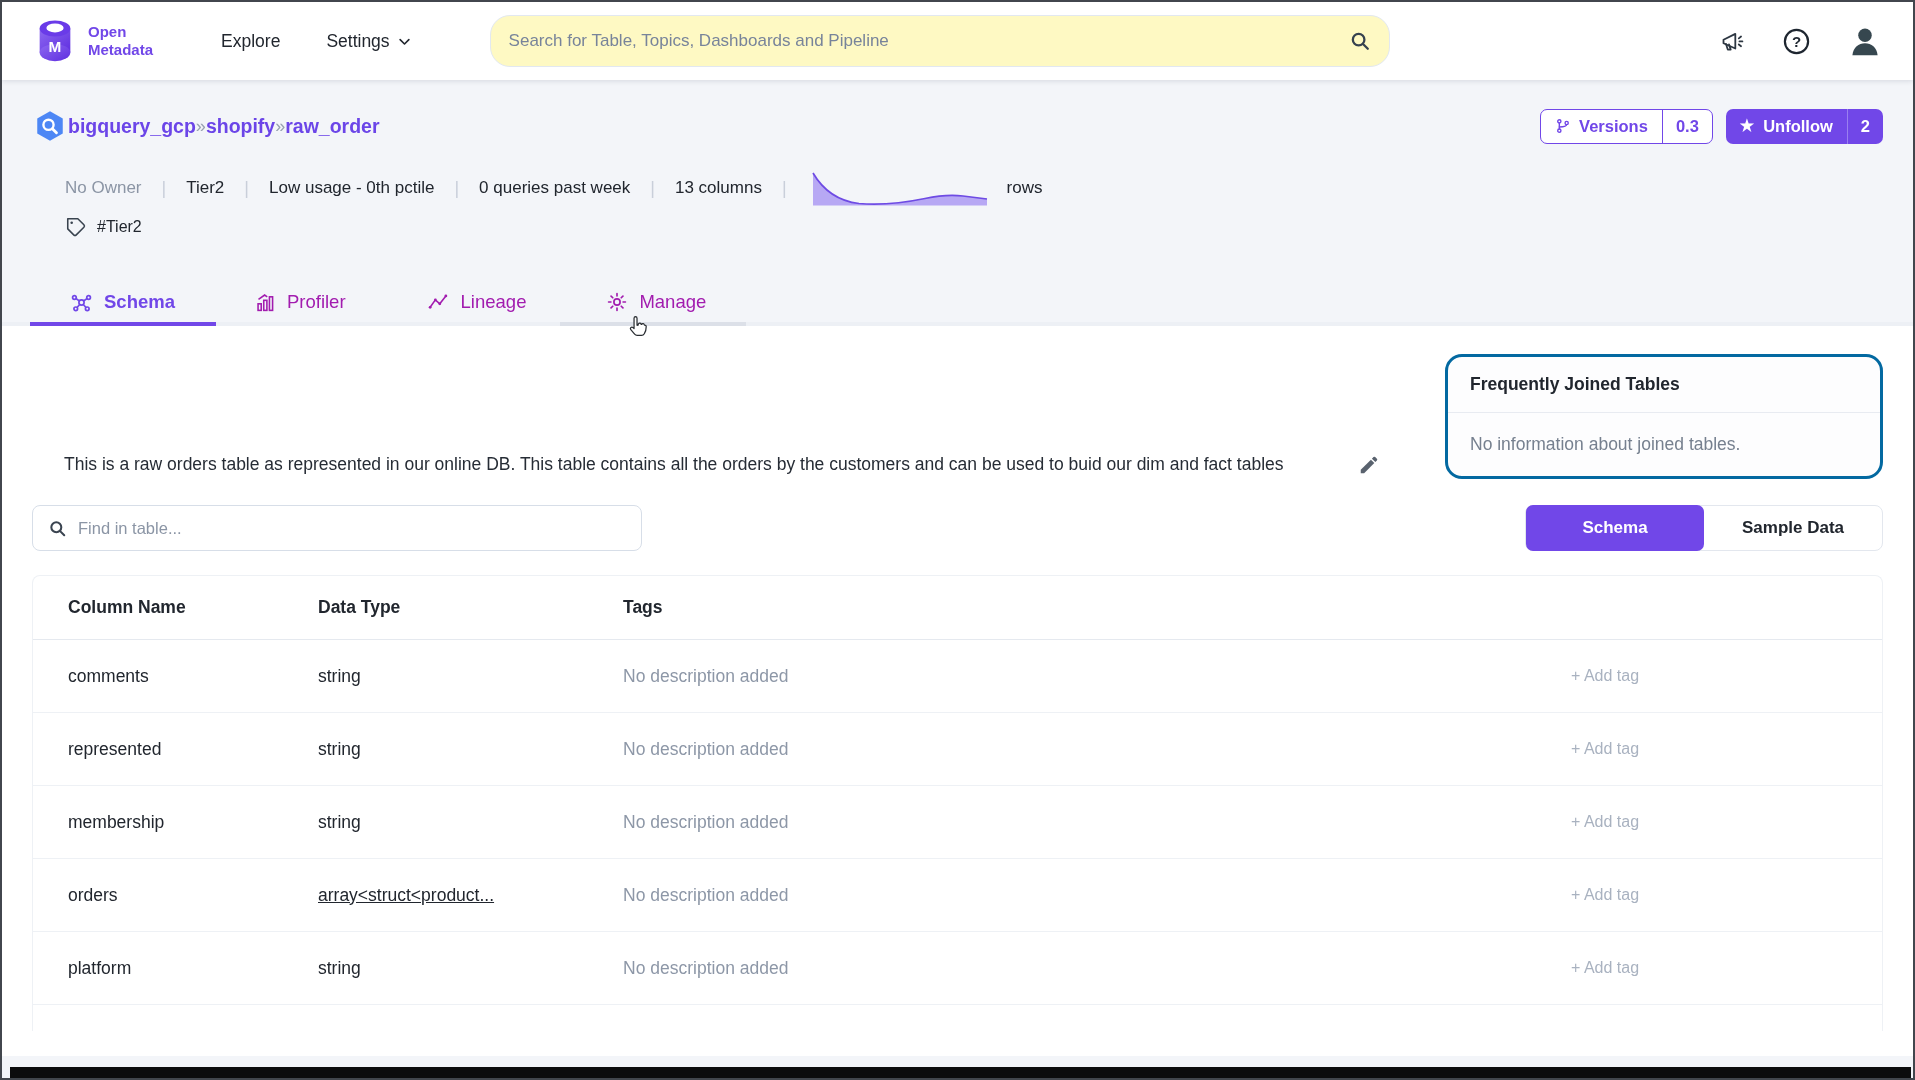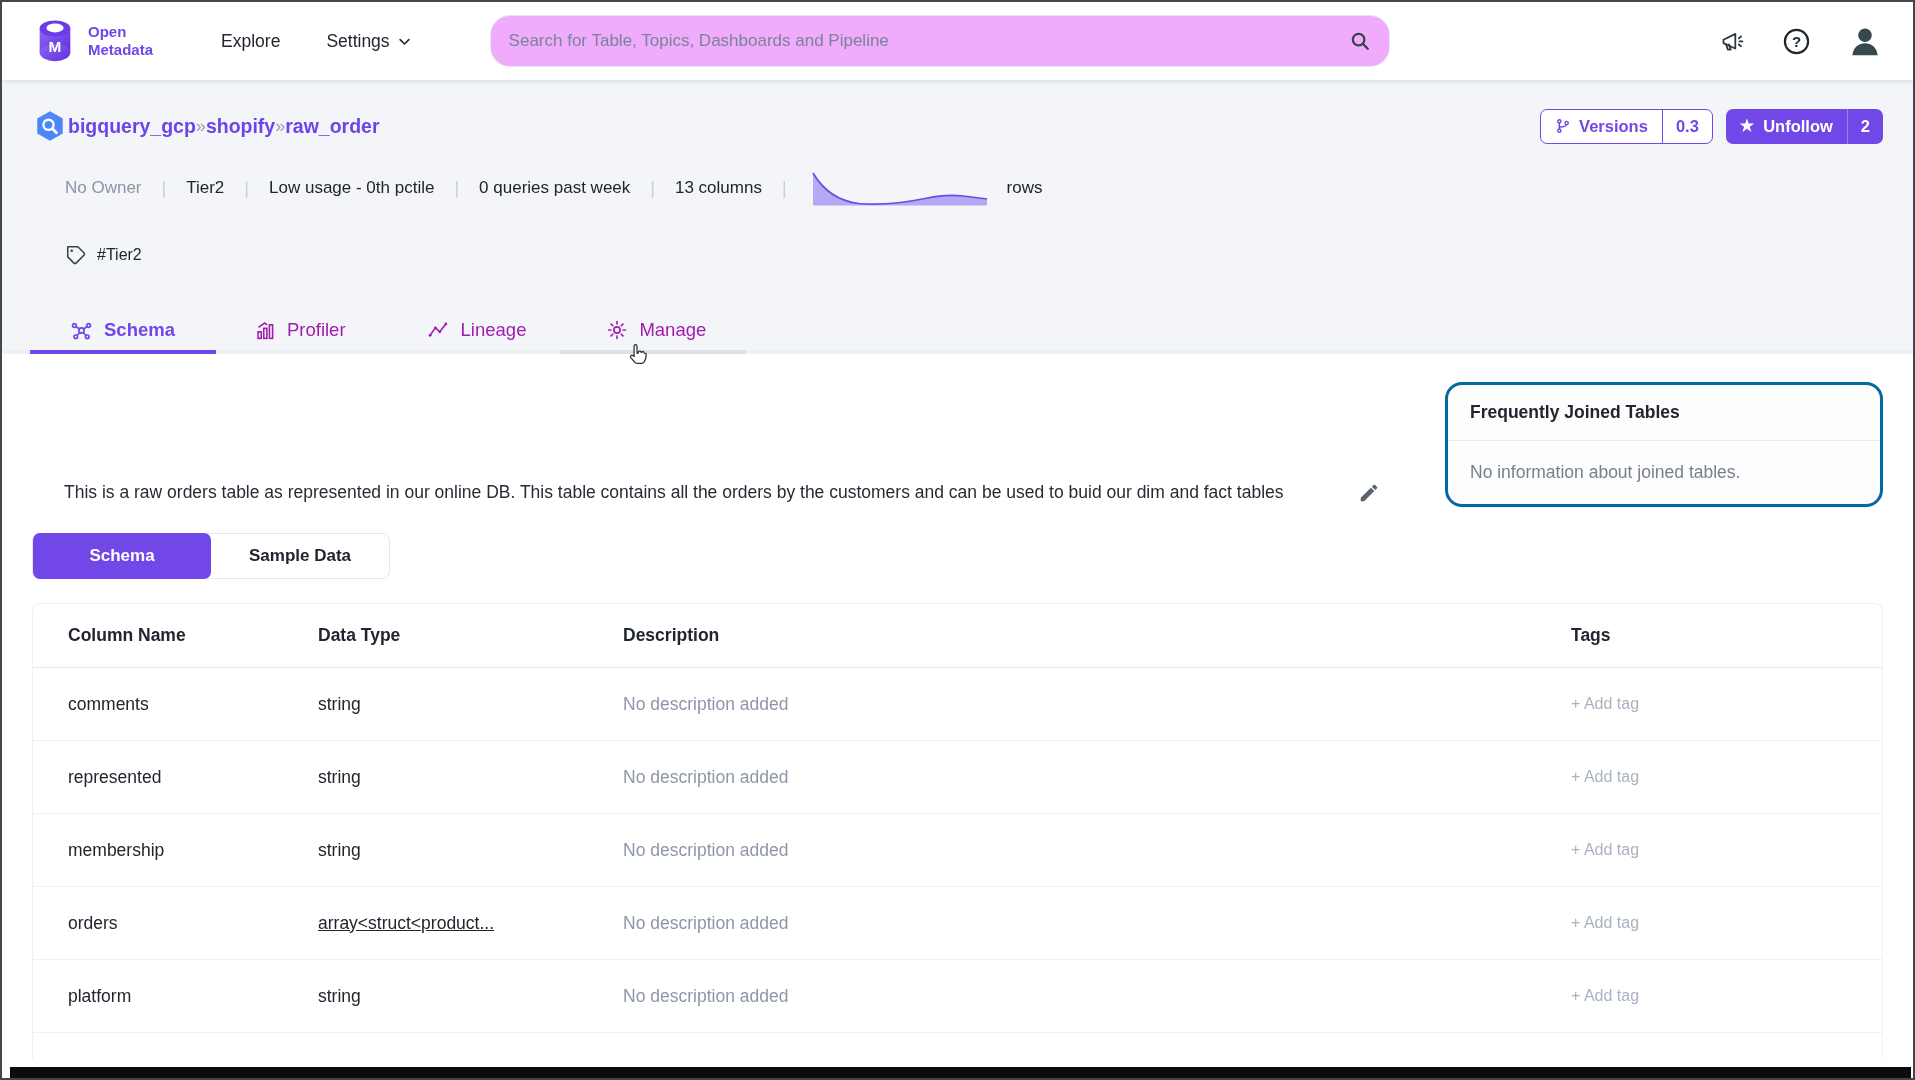--- a/index.html
+++ b/index.html
@@ -16,21 +16,21 @@
   .navbar{
     height:78px; background:#fff; display:flex; align-items:center;
     padding:0 30px; position:relative; z-index:6;
     box-shadow:0 1px 5px rgba(25,39,70,.14);
   }
   .logo{ display:flex; align-items:center; gap:10px; }
   .logo-text{ display:flex; flex-direction:column; color:#7147e8; font-weight:bold; font-size:15px; line-height:1.18; }
   .nav-links{ display:flex; align-items:center; gap:46px; margin-left:68px; font-size:17.5px; color:#21262e; }
   .nav-link{ display:flex; align-items:center; gap:7px; cursor:pointer; }
   .search-global{
-    margin-left:78px; width:900px; height:52px; background:#f0abfc;
+    margin-left:78px; width:900px; height:52px; background:#fef9c3;
     border:1px solid #e2e8f0; border-radius:20px; display:flex; align-items:center; padding:0 18px;
   }
   .search-global input{
     flex:1; border:none; outline:none; background:transparent; font-size:17px; color:#39424f;
     font-family:inherit;
   }
   .search-global input::placeholder{ color:#78849a; }
   .nav-icons{ margin-left:auto; display:flex; align-items:center; gap:36px; }
   .icon-btn{ background:none; border:none; cursor:pointer; display:flex; align-items:center; }
 
@@ -54,21 +54,21 @@
   .bf-main{ display:flex; align-items:center; gap:9px; padding:0 14px; height:100%; }
   .bf-count{ border-left:1px solid #9a7ff0; padding:0 13px; height:100%; display:flex; align-items:center; }
   .star-glyph{ font-size:16px; line-height:1; }
 
   .meta-row{ display:flex; align-items:center; margin-top:24px; padding-left:33px; font-size:17px; color:#21262e; }
   .meta-sep{ color:#c9cfda; padding:0 20px; font-size:18px; }
   .meta-muted{ color:#8b95a5; }
   .spark-wrap{ display:flex; align-items:flex-end; margin:0 4px; }
   .rows-label{ margin-left:14px; }
 
-  .tag-row{ display:flex; align-items:center; gap:10px; margin-top:36px; padding-left:33px; font-size:16px; font-weight:500; color:#21262e; }
+  .tag-row{ display:flex; align-items:center; gap:10px; margin-top:8px; padding-left:33px; font-size:16px; font-weight:500; color:#21262e; }
 
   
   .tabs{ display:flex; align-items:center; margin-top:40px; height:48px; position:relative; }
   .tabs .base-line{ position:absolute; left:-30px; right:-30px; bottom:0; height:4px; background:#edf0f5; }
   .bar-active{ position:absolute; bottom:0; left:-2px; width:186px; height:4px; background:#7147e8; z-index:3; }
   .bar-hover{ position:absolute; bottom:0; left:528px; width:186px; height:4px; background:#dce0e8; z-index:2; }
   .tab{ display:flex; align-items:center; gap:11px; font-size:18.5px; color:#a21caf; padding:0 12px; cursor:pointer; position:relative; z-index:4; }
   .tab-schema{ margin-left:26px; }
   .tab + .tab{ margin-left:56px; }
   .tab.active{ color:#7147e8; font-weight:600; }
@@ -310,32 +310,38 @@
           </button>
         </div>
 
         <aside class="joined-card">
           <div class="jc-title">Frequently Joined Tables</div>
           <div class="jc-body">No information about joined tables.</div>
         </aside>
       </div>
 
       <div class="controls-row">
+        <div class="find-box">
+          <svg viewBox="0 0 24 24" width="19" height="19" fill="none" stroke="#3a4450" stroke-width="2.6" stroke-linecap="round">
+              <circle cx="10.5" cy="10.5" r="6.3"></circle>
+              <line x1="15.3" y1="15.3" x2="20.5" y2="20.5"></line>
+            </svg>
+          <input type="text" placeholder="Find in table..." style="">
+        </div>
 
         <div class="toggle-group">
           <button class="toggle-btn active">Schema</button>
           <button class="toggle-btn">Sample Data</button>
         </div>
       </div>
 
       <div class="schema-table">
         <div class="t-row t-head">
           <span>Column Name</span>
           <span>Data Type</span>
-          <span>Description</span>
           <span>Tags</span>
         </div>
 
         <div class="t-row">
           <span class="cell-name">comments</span>
           <span class="cell-type">string</span>
           <span class="cell-desc">No description added</span>
           <span class="cell-tag">+ Add tag</span>
         </div>
 

